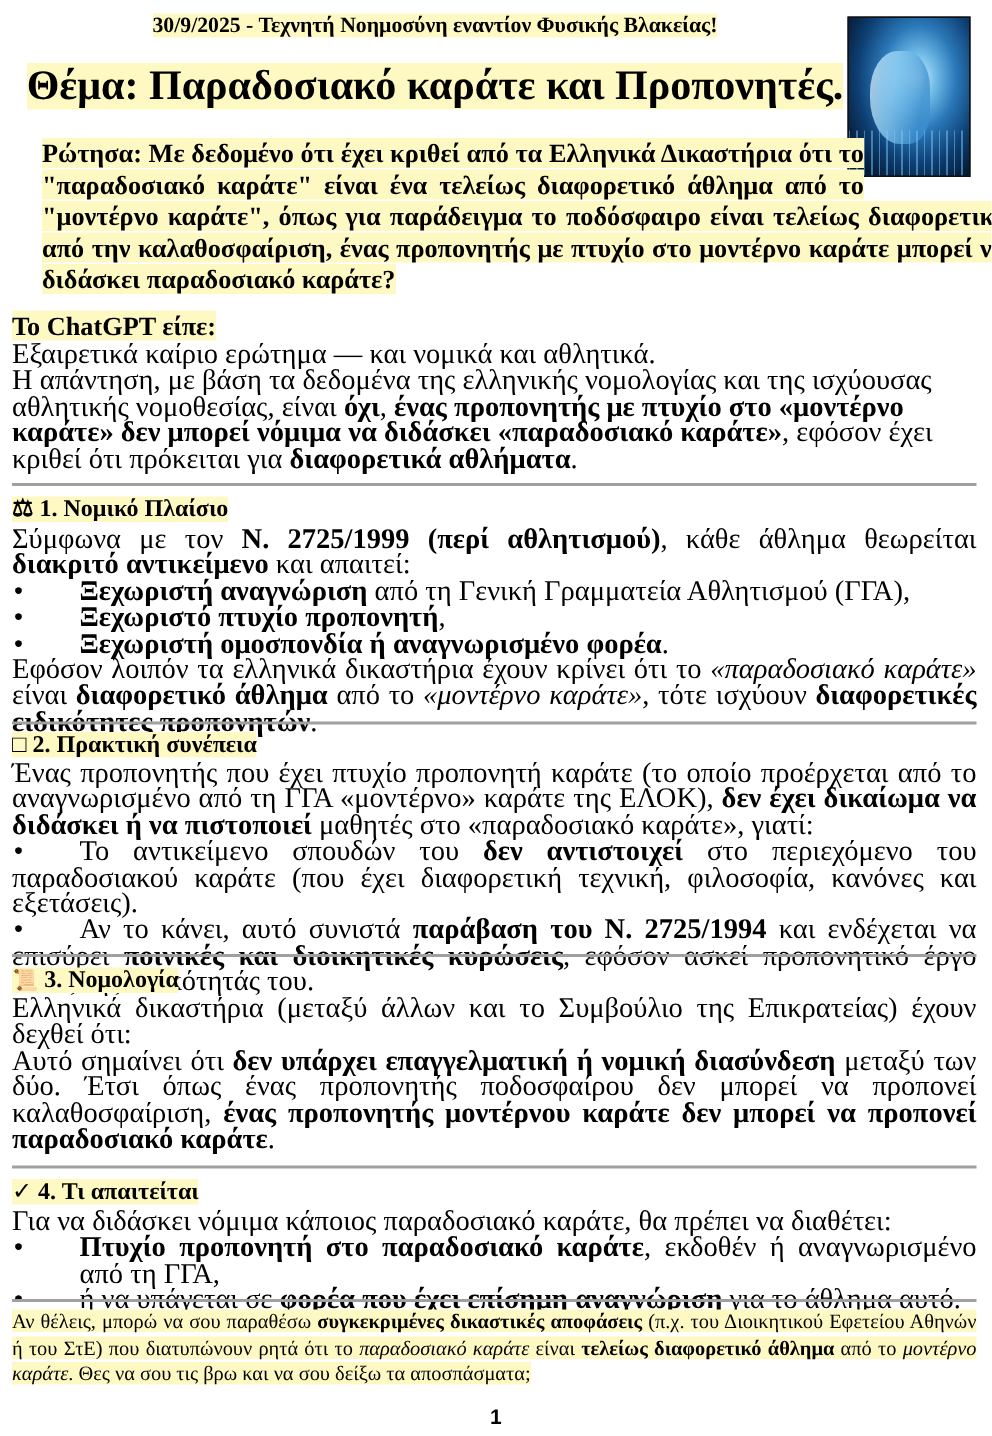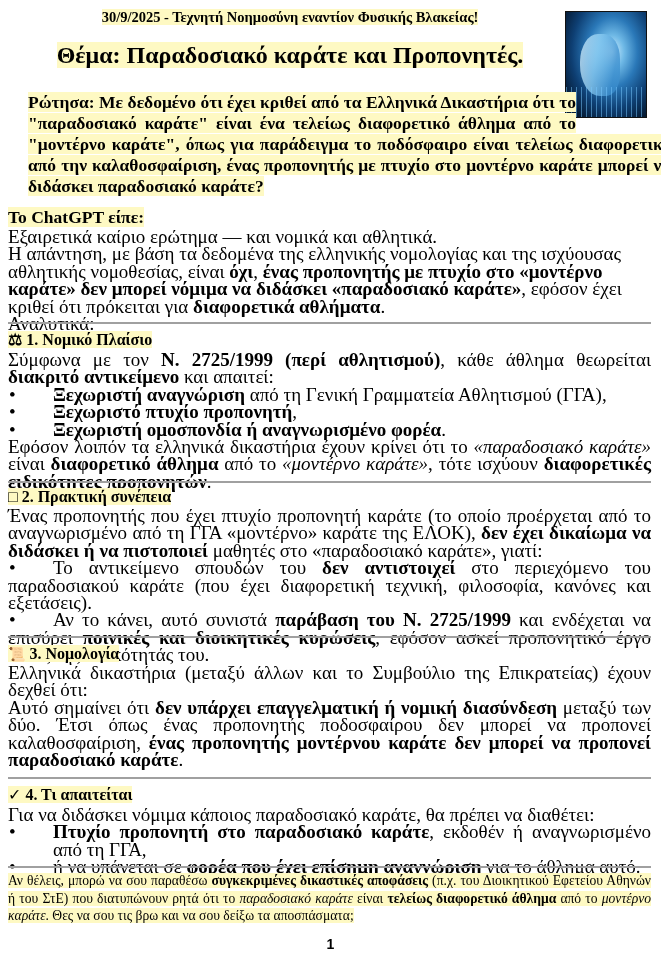--- a/index.html
+++ b/index.html
@@ -11,21 +11,21 @@
   .hl { background: #fef9c3; }
   .b { font-weight: bold; }
   .i { font-style: italic; }
 
   .date-line {
     position: absolute; top: 9px; left: 0; width: 580px;
     text-align: center; font-size: 14.5px; font-weight: bold;
   }
   .subject {
     position: absolute; top: 42px; left: 0; width: 580px;
-    text-align: center; font-size: 24px; font-weight: bold;
+    text-align: center; font-size: 28px; font-weight: bold;
   }
   .ai-image {
     position: absolute; top: 11px; left: 565px; width: 80px; height: 105px;
     border: 1px solid #111;
     background:
       radial-gradient(ellipse at 58% 38%, #cfeeff 0%, #6fb9e6 18%, #2a78b8 38%, #0e3f73 62%, #051a33 85%),
       #05213f;
     overflow: hidden;
   }
   .ai-image .face {
@@ -95,21 +95,20 @@
 </div>
 
 <div class="answer-head">
   <span class="hl">Το ChatGPT είπε:</span>
 </div>
 <div class="para" style="top:228px;">
   <div>Εξαιρετικά καίριο ερώτημα — και νομικά και αθλητικά.</div>
   <div style="text-align:left;">
     <span>Η απάντηση, με βάση τα δεδομένα της ελληνικής νομολογίας και της ισχύουσας αθλητικής νομοθεσίας, είναι </span><span class="b">όχι</span><span>, </span><span class="b">ένας προπονητής με πτυχίο στο «μοντέρνο καράτε» δεν μπορεί νόμιμα να διδάσκει «παραδοσιακό καράτε»</span><span>, εφόσον έχει κριθεί ότι πρόκειται για </span><span class="b">διαφορετικά αθλήματα</span><span>.</span>
   </div>
-  <div>Αναλυτικά:</div>
 </div>
 
 <div class="divider" style="top:322px;"></div>
 
 <div class="sec-head" style="top:330px;">
   <span class="hl"><span class="ico">⚖</span><span>1. Νομικό Πλαίσιο</span></span>
 </div>
 <div class="para" style="top:351px;">
   <div>
     <span>Σύμφωνα με τον </span><span class="b">Ν. 2725/1999 (περί αθλητισμού)</span><span>, κάθε άθλημα θεωρείται </span><span class="b">διακριτό αντικείμενο</span><span> και απαιτεί:</span>
@@ -128,21 +127,21 @@
 
 <div class="sec-head" style="top:487px;">
   <span class="hl"><span class="ico">□</span><span>2. Πρακτική συνέπεια</span></span>
 </div>
 <div class="para" style="top:507px;">
   <div>
     <span>Ένας προπονητής που έχει πτυχίο προπονητή καράτε (το οποίο προέρχεται από το αναγνωρισμένο από τη ΓΓΑ «μοντέρνο» καράτε της ΕΛΟΚ), </span><span class="b">δεν έχει δικαίωμα να διδάσκει ή να πιστοποιεί</span><span> μαθητές στο «παραδοσιακό καράτε», γιατί:</span>
   </div>
   <ul class="bul wrap" style="padding-left:0;">
     <li style="margin-left:0;"><span>Το αντικείμενο σπουδών του </span><span class="b">δεν αντιστοιχεί</span><span> στο περιεχόμενο του παραδοσιακού καράτε (που έχει διαφορετική τεχνική, φιλοσοφία, κανόνες και εξετάσεις).</span></li>
-    <li><span>Αν το κάνει, αυτό συνιστά </span><span class="b">παράβαση του Ν. 2725/1999</span><span> και ενδέχεται να επισύρει </span><span class="b">ποινικές και διοικητικές κυρώσεις</span><span>, εφόσον ασκεί προπονητικό έργο εκτός της ειδικότητάς του.</span></li>
+    <li><span>Αν το κάνει, αυτό συνιστά </span><span class="b">παράβαση του Ν. 2725/1994</span><span> και ενδέχεται να επισύρει </span><span class="b">ποινικές και διοικητικές κυρώσεις</span><span>, εφόσον ασκεί προπονητικό έργο εκτός της ειδικότητάς του.</span></li>
   </ul>
 </div>
 
 <div class="divider" style="top:636px;"></div>
 
 <div class="sec-head" style="top:644px;">
   <span class="hl"><span class="ico" style="font-size:14px;">📜</span><span>3. Νομολογία</span></span>
 </div>
 <div class="para" style="top:664px;">
   <div>Ελληνικά δικαστήρια (μεταξύ άλλων και το Συμβούλιο της Επικρατείας) έχουν δεχθεί ότι:</div>

